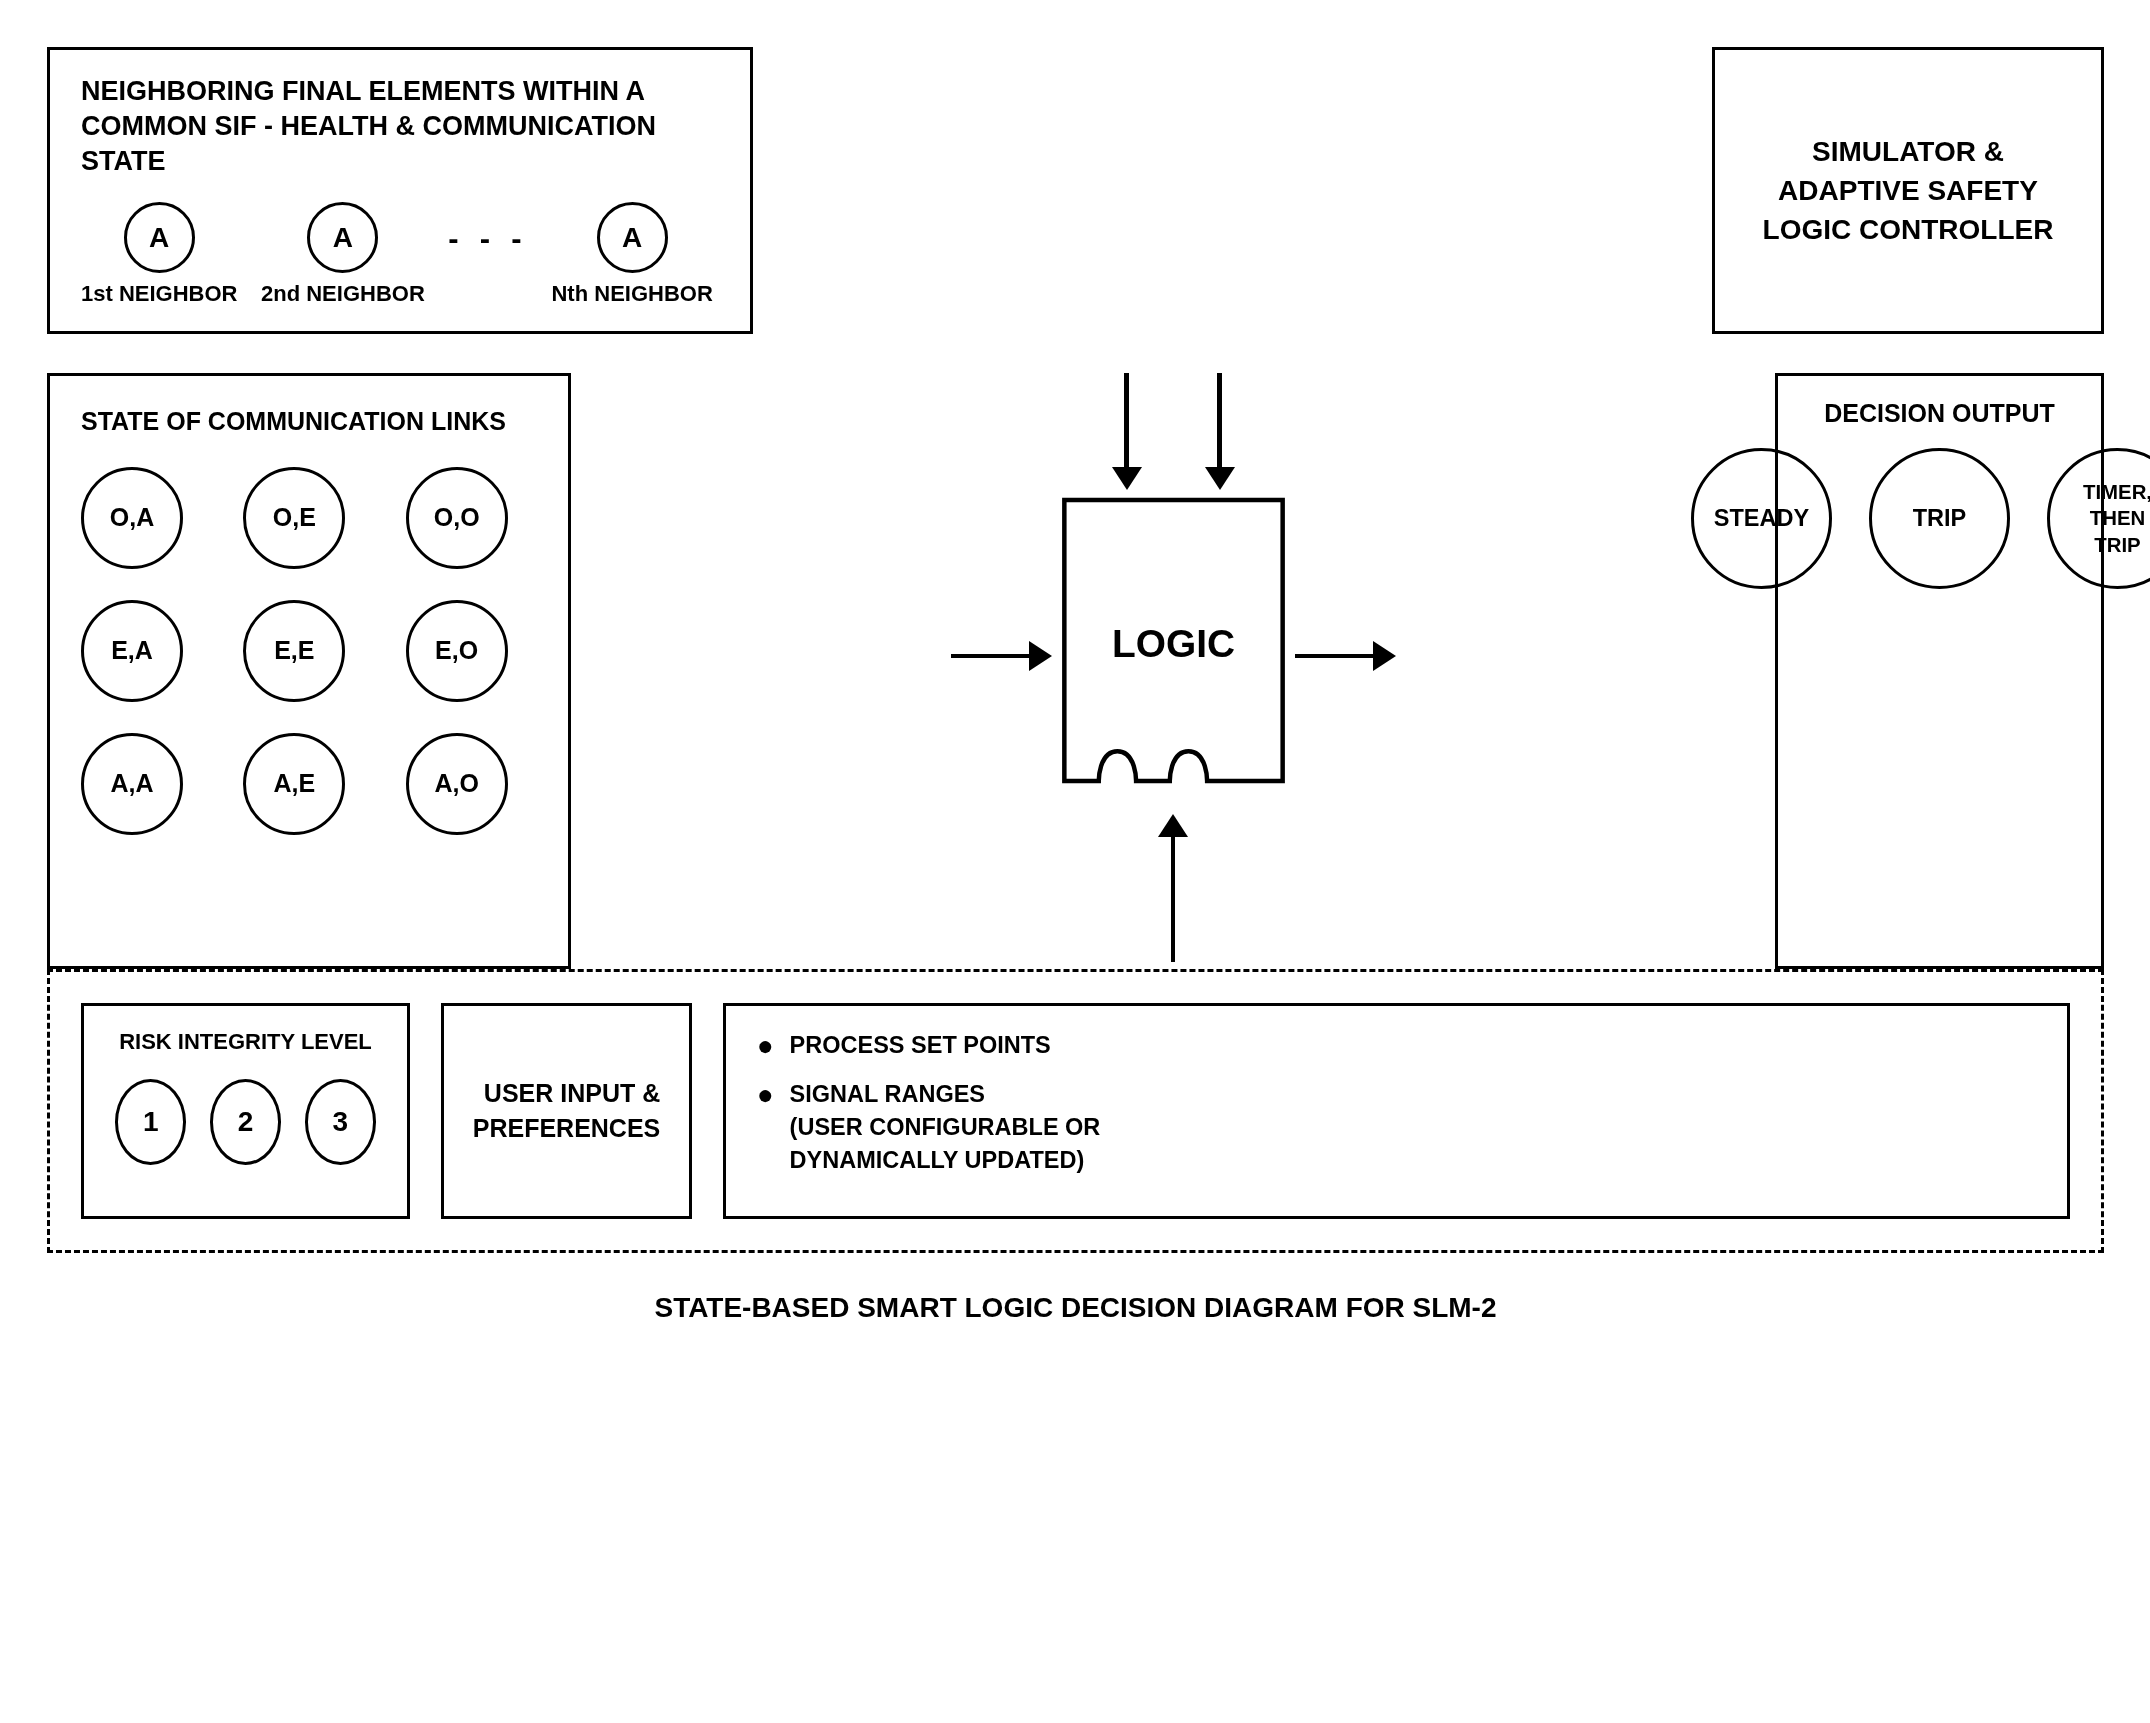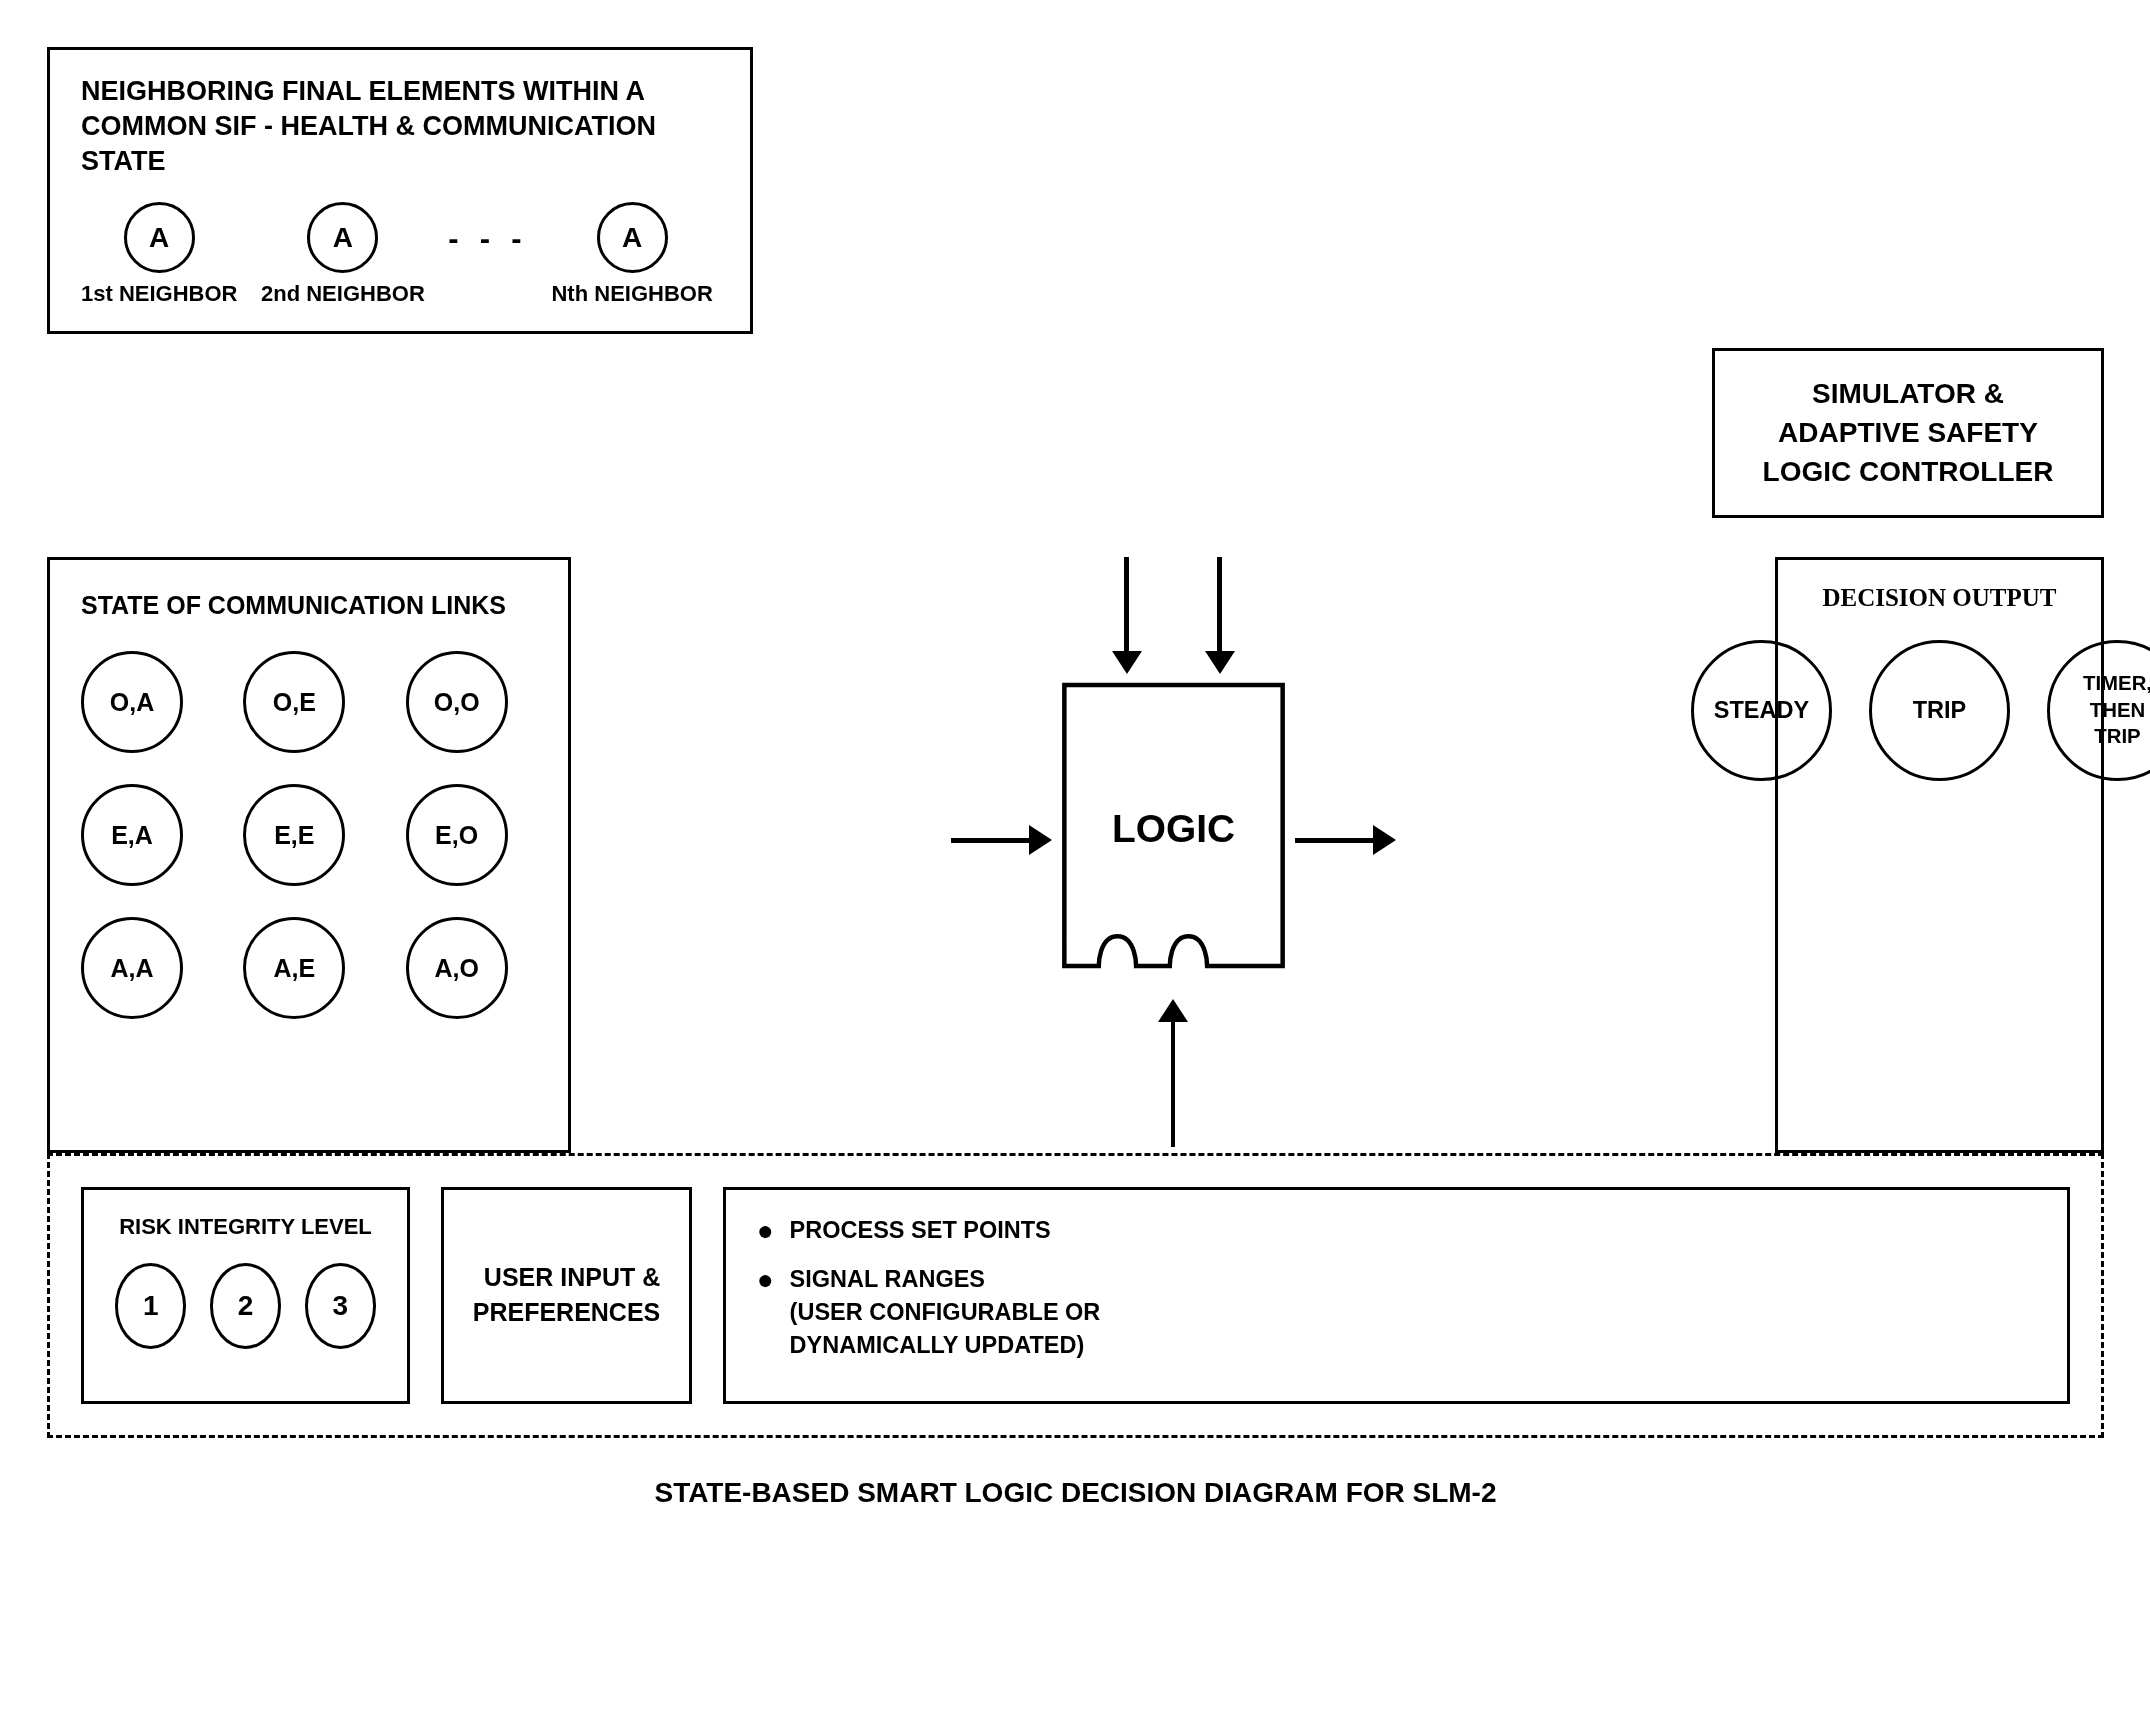--- a/index.html
+++ b/index.html
@@ -18,21 +18,20 @@
       position: relative;
       background: #fff;
       padding: 47px;
     }
 
     
     .top-row {
       display: flex;
       gap: 14px;
       margin-bottom: 39px;
-      flex-direction: column;
     }
 
     
     .neighboring-box {
       border: 3.1px solid #000;
       padding: 23.5px 31px;
       width: 706px;
       min-height: 220px;
       position: relative;
     }
@@ -194,23 +193,22 @@
       min-height: 596px;
       display: flex;
       flex-direction: column;
       align-items: center;
       margin-left: auto;
     }
 
     .decision-box .box-title {
       font-size: 25px;
       font-weight: bold;
-      margin-bottom: 28px;
+      margin-bottom: 20px;
       text-align: right;
-      font-family: Liberation Serif, serif;
     }
 
     .decision-circles {
       display: flex;
       flex-direction: row;
       gap: 37px;
       align-items: flex-end;
     }
 
     .decision-circle {

